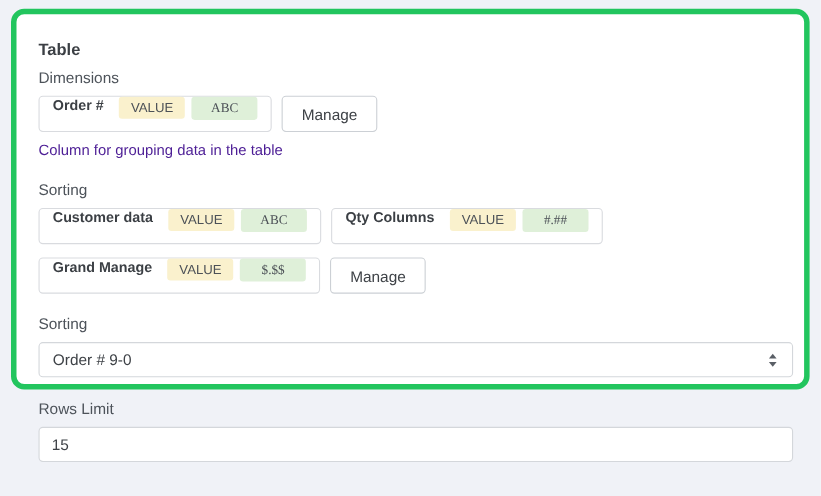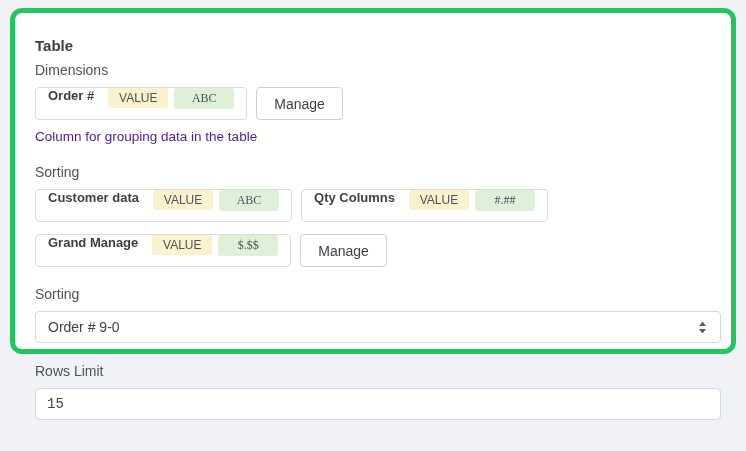--- a/index.html
+++ b/index.html
@@ -119,21 +119,21 @@
     margin-top: 9px;
     box-sizing: border-box;
     width: 686px;
     height: 32px;
     background: #ffffff;
     border: 1px solid #d4d7db;
     border-radius: 4px;
     padding: 0 11px;
     font-size: 14px;
     color: #3e4247;
-    font-family: Liberation Mono, monospace;
+    font-family: Liberation Sans, sans-serif;
     outline: none;
   }
 </style>
 </head>
 <body>
 
 <div class="card">
 
   <div class="panel-title">Table</div>
 

